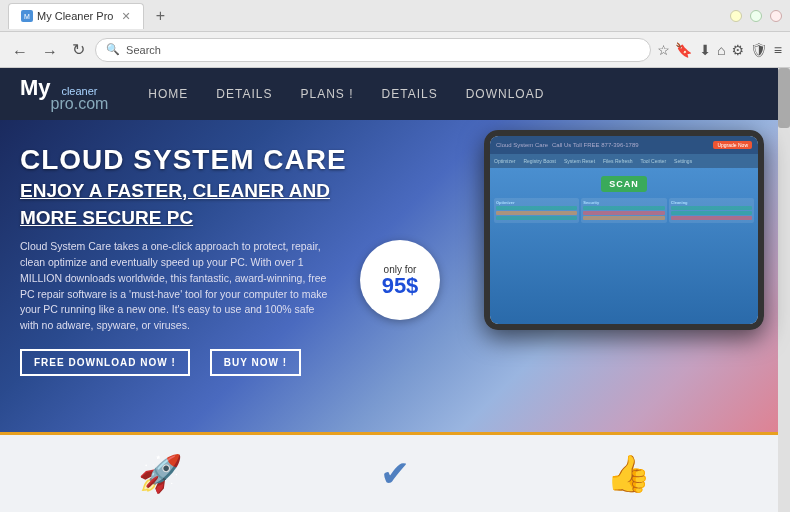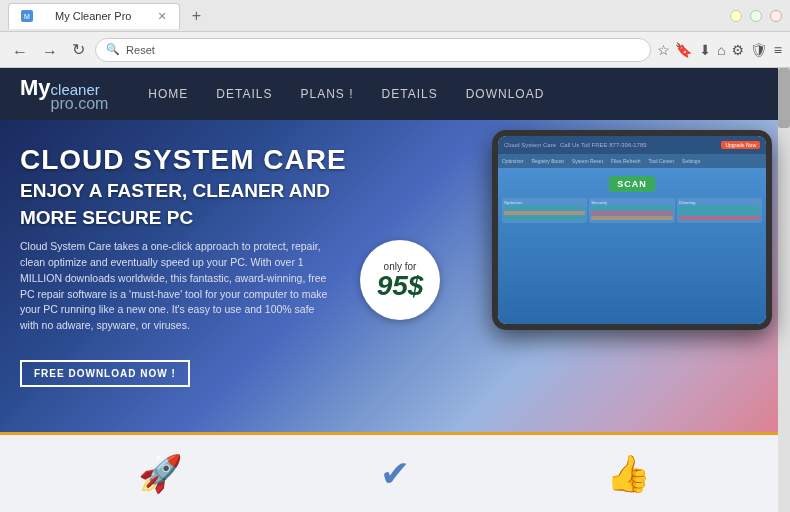--- a/index.html
+++ b/index.html
@@ -2,21 +2,21 @@
 <html><head>
   <meta charset="utf-8">
   <style>
     * { margin: 0; padding: 0; box-sizing: border-box; }
     body { width: 790px; height: 512px; overflow: hidden; font-family: 'Segoe UI', Arial, sans-serif; background: #c8d0d8; }
 
     
     .browser-window { width: 790px; height: 512px; display: flex; flex-direction: column; }
     .title-bar { background: #e8e8e8; height: 32px; display: flex; align-items: center; padding: 0 8px; border-bottom: 1px solid #ccc; }
     .title-bar-left { display: flex; align-items: center; gap: 6px; flex: 1; }
-    .tab { background: #fff; border: 1px solid #ccc; border-bottom: none; border-radius: 4px 4px 0 0; padding: 4px 12px; font-size: 11px; color: #333; display: flex; align-items: center; gap: 22px; height: 26px; }
+    .tab { background: #fff; border: 1px solid #ccc; border-bottom: none; border-radius: 4px 4px 0 0; padding: 4px 12px; font-size: 11px; color: #333; display: flex; align-items: center; gap: 4px; height: 26px; }
     .tab-favicon { width: 12px; height: 12px; background: #4a90d9; border-radius: 2px; font-size: 7px; color: white; display: flex; align-items: center; justify-content: center; }
     .tab-close { font-size: 11px; color: #888; cursor: pointer; margin-left: 4px; }
     .new-tab-btn { background: none; border: none; font-size: 16px; color: #666; cursor: pointer; padding: 2px 6px; }
     .title-bar-right { display: flex; align-items: center; gap: 8px; }
     .win-btn { width: 12px; height: 12px; border-radius: 50%; cursor: pointer; font-size: 8px; display: flex; align-items: center; justify-content: center; }
     .win-btn-min { background: #ffc; border: 1px solid #cca; }
     .win-btn-max { background: #efe; border: 1px solid #aca; }
     .win-btn-close { background: #fee; border: 1px solid #caa; }
 
     
@@ -26,41 +26,41 @@
     .search-icon-small { font-size: 11px; color: #888; }
     .address-text { color: #555; font-size: 11px; }
     .nav-icons { display: flex; align-items: center; gap: 6px; }
     .nav-icon { font-size: 14px; color: #555; cursor: pointer; }
 
     
     .page-content { flex: 1; overflow: hidden; position: relative; }
 
     
     .site-nav { background: rgba(15, 25, 50, 0.92); height: 52px; display: flex; align-items: center; padding: 0 20px; }
-    .logo { display: flex; align-items: baseline; color: white; margin-right: 40px; }
+    .logo { display: flex; align-items: baseline; color: white; margin-right: 40px; text-align: center; }
     .logo-my { font-size: 22px; font-weight: 700; color: white; }
-    .logo-cleaner { font-size: 15px; font-weight: 400; color: #aad4ff; }
+    .logo-cleaner { font-size: 11px; font-weight: 400; color: #aad4ff; }
     .logo-pro { font-size: 16px; color: #8ab; display: block; margin-top: -4px; }
     .site-nav-links { display: flex; gap: 28px; flex: 1; }
     .nav-link { color: #ccc; font-size: 12px; font-weight: 500; letter-spacing: 1px; text-decoration: none; cursor: pointer; }
     .toll-free { color: #ccc; font-size: 11px; margin-left: auto; white-space: nowrap; }
 
     
     .hero { background: linear-gradient(135deg, #1a2a5e 0%, #2a4a8e 25%, #4a6abf 45%, #7a9ad0 60%, #9ab5e0 70%, #c5a0c0 85%, #e08090 100%); position: relative; height: calc(512px - 32px - 36px - 52px - 80px); min-height: 260px; overflow: hidden; display: flex; align-items: flex-start; padding: 25px 20px 0 20px; }
     .hero-text { flex: 1; max-width: 360px; z-index: 2; }
     .hero-title-main { font-size: 28px; font-weight: 900; color: #fff; text-transform: uppercase; line-height: 1.1; letter-spacing: 1px; text-shadow: 0 1px 3px rgba(0,0,0,0.5); }
-    .hero-title-sub { font-size: 19px; font-weight: 700; color: #fff; text-transform: uppercase; line-height: 1.2; margin-top: 4px; text-shadow: 0 1px 3px rgba(0,0,0,0.5); }
+    .hero-title-sub { font-size: 19px; font-weight: 700; color: #fff; text-transform: uppercase; line-height: 1.2; margin-top: 4px; text-shadow: 0 1px 3px rgba(0,0,0,0.5); text-decoration: underline; }
     .hero-desc { font-size: 10.5px; color: #dde; margin-top: 10px; line-height: 1.5; max-width: 310px; }
-    .hero-buttons { display: flex; gap: 20px; margin-top: 26px; }
+    .hero-buttons { display: flex; gap: 20px; margin-top: 15px; }
     .btn-download { background: transparent; border: 2px solid #fff; color: #fff; padding: 6px 12px; font-size: 10px; font-weight: 700; letter-spacing: 1px; cursor: pointer; text-transform: uppercase; }
     .btn-buy { background: transparent; border: 2px solid #fff; color: #fff; padding: 6px 12px; font-size: 10px; font-weight: 700; letter-spacing: 1px; cursor: pointer; text-transform: uppercase; }
     .price-badge { position: absolute; left: 360px; top: 120px; width: 80px; height: 80px; background: white; border-radius: 50%; display: flex; flex-direction: column; align-items: center; justify-content: center; z-index: 3; box-shadow: 0 2px 8px rgba(0,0,0,0.3); }
     .price-only { font-size: 10px; color: #333; font-weight: 500; text-align: right; }
-    .price-amount { font-size: 28px; font-weight: 900; color: #14532d; line-height: 1; font-style: italic; }
-    .tablet-img { position: absolute; right: 8px; top: 0; width: 340px; height: 100%; display: flex; align-items: flex-start; justify-content: flex-end; z-index: 2; }
+    .price-amount { font-size: 22px; font-weight: 900; color: #1d4ed8; line-height: 1; }
+    .tablet-img { position: absolute; right: 16px; top: 0; width: 340px; height: 100%; display: flex; align-items: flex-start; justify-content: flex-end; z-index: 2; }
     .tablet-mockup { width: 280px; height: 200px; background: linear-gradient(145deg, #2a2a2a, #1a1a1a); border-radius: 14px; border: 6px solid #333; position: relative; margin-top: 10px; margin-right: 10px; box-shadow: 0 8px 24px rgba(0,0,0,0.6); overflow: hidden; }
     .tablet-screen { background: #e8f0f8; width: 100%; height: 100%; border-radius: 8px; overflow: hidden; position: relative; }
     .tablet-top-bar { background: #2c5282; height: 18px; display: flex; align-items: center; padding: 0 6px; gap: 4px; }
     .tablet-top-bar-text { color: #aac; font-size: 6px; }
     .tablet-upgrade-btn { background: #e53; color: white; font-size: 5px; padding: 1px 4px; border-radius: 2px; margin-left: auto; }
     .tablet-tabs { background: #3a6a9a; height: 14px; display: flex; align-items: center; padding: 0 4px; gap: 8px; }
     .tablet-tab { color: #acd; font-size: 5px; }
     .scan-area { background: linear-gradient(180deg, #4a8fd0, #2a6aaa); flex: 1; height: calc(100% - 32px); display: flex; flex-direction: column; padding: 4px; gap: 2px; }
     .scan-btn { background: #3aaa5a; color: white; font-size: 9px; font-weight: 700; padding: 3px 8px; border-radius: 3px; text-align: center; align-self: center; margin: 4px auto; letter-spacing: 1px; }
     .scan-row { display: flex; gap: 2px; }
@@ -99,21 +99,21 @@
       <div class="win-btn win-btn-close"></div>
     </div>
   </div>
 
   <div class="nav-bar">
     <button class="nav-btn">←</button>
     <button class="nav-btn">→</button>
     <button class="nav-btn">↻</button>
     <div class="address-bar">
       <span class="search-icon-small">🔍</span>
-      <span class="address-text">Reset</span>
+      <span class="address-text">Search</span>
     </div>
     <div class="nav-icons">
       <span class="nav-icon">☆</span>
       <span class="nav-icon">🔖</span>
       <span class="nav-icon">⬇</span>
       <span class="nav-icon">⌂</span>
       <span class="nav-icon">⚙</span>
       <span class="nav-icon">🛡</span>
       <span class="nav-icon">≡</span>
     </div>
@@ -139,20 +139,21 @@
     </div>
 
     <div class="hero">
       <div class="hero-text">
         <div class="hero-title-main">CLOUD SYSTEM CARE</div>
         <div class="hero-title-sub">ENJOY A FASTER, CLEANER AND</div>
         <div class="hero-title-sub">MORE SECURE PC</div>
         <p class="hero-desc">Cloud System Care takes a one-click approach to protect, repair, clean optimize and eventually speed up your PC. With over 1 MILLION downloads worldwide, this fantastic, award-winning, free PC repair software is a 'must-have' tool for your computer to make your PC running like a new one. It's easy to use and 100% safe with no adware, spyware, or viruses.</p>
         <div class="hero-buttons">
           <button class="btn-download">FREE DOWNLOAD NOW !</button>
+          <button class="btn-buy">BUY NOW !</button>
         </div>
       </div>
 
       <div class="price-badge">
         <span class="price-only">only for</span>
         <span class="price-amount">95$</span>
       </div>
 
       <div class="tablet-img">
         <div class="tablet-mockup">

